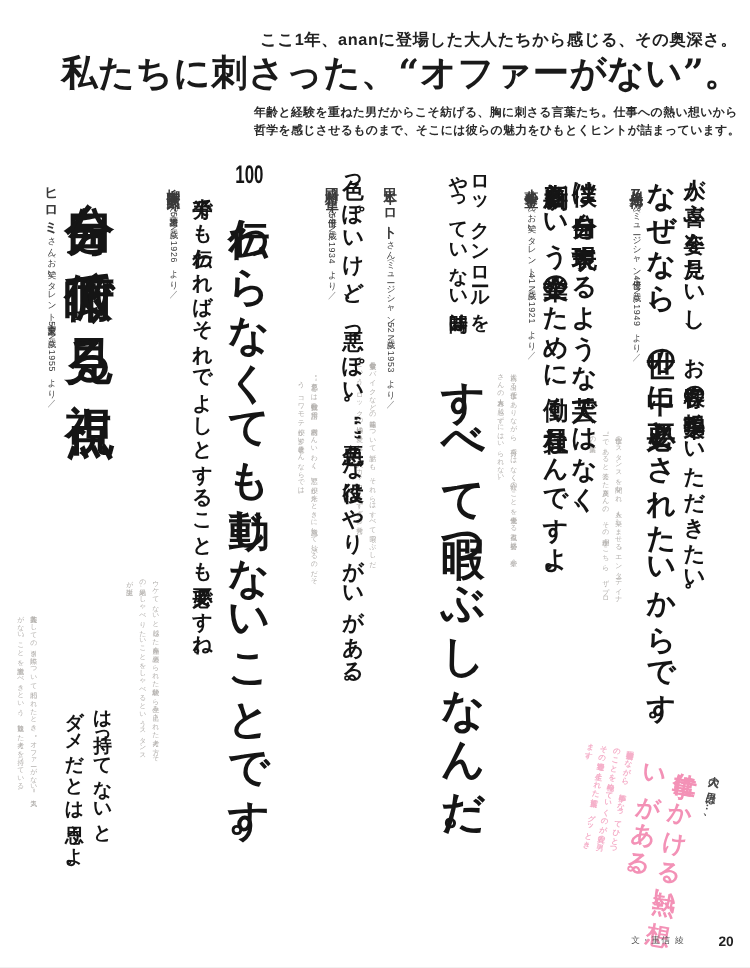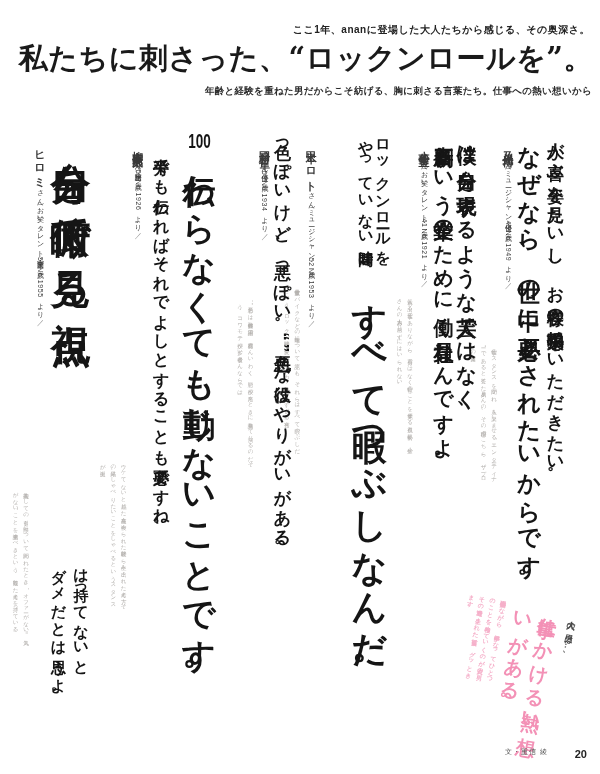--- a/index.html
+++ b/index.html
@@ -5,21 +5,21 @@
   html,body{margin:0;padding:0;background:#e8e8e8;}
   .page{
     position:relative; width:600px; height:774px; margin:0 auto;
     background:#ffffff; overflow:hidden;
     font-family:"Liberation Sans","DejaVu Sans",sans-serif;
     color:#1e1e1e;
   }
   
   .kicker{
     position:absolute; top:23px; right:10px;
-    font-size:10px; font-weight:bold; letter-spacing:0.5px; color:#222;
+    font-size:13px; font-weight:bold; letter-spacing:0.5px; color:#222;
   }
   .title{
     position:absolute; top:39px; right:7px;
     font-size:29px; font-weight:600; letter-spacing:0.5px; color:#1a1a1a;
     font-family:"DejaVu Serif","Liberation Serif",serif;
   }
   .lede{
     position:absolute; top:84px; right:8px;
     font-size:9.5px; font-weight:bold; line-height:14px;
     color:#2b2b2b; letter-spacing:0.3px;
@@ -92,23 +92,24 @@
     font-size:7px; color:#555; letter-spacing:1px; }
   .pagenum{ position:absolute; right:13px; bottom:14px;
     font-size:11px; font-weight:bold; color:#222;text-align:center; }
 </style>
 </head>
 <body>
 
 <div class="page">
 
   <div class="kicker">ここ1年、ananに登場した大人たちから感じる、その奥深さ。</div>
-  <div class="title">私たちに刺さった、“ロックンロールを”。</div>
+  <div class="title">私たちに刺さった、“オファーがない”。</div>
   <div class="lede">
     <div>年齢と経験を重ねた男だからこそ紡げる、胸に刺さる言葉たち。仕事への熱い想いから</div>
+    <div>哲学を感じさせるものまで、そこには彼らの魅力をひもとくヒントが詰まっています。</div>
   </div>
 
   <div class="quote q0">
     <div class="qlead">人が喜ぶ姿を見たいし、お客様の拍手喝采をいただきたい。</div>
     <div class="qmain">なぜなら、世の中に必要とされたいからです。</div>
     <div class="attr"><span class="aname">及川光博</span><span class="asan">さん</span><span class="adet">（ミュージシャン・俳優・45歳）No.1949より</span><span class="aslash">／</span></div>
     <div class="note">仕事のスタンスを聞かれ、人を楽しませる“エンターテイナー”であると答えた及川さんの、その理由がこちら。ザ・プロの言葉。</div>
   </div>
 
   <div class="quote q1">

